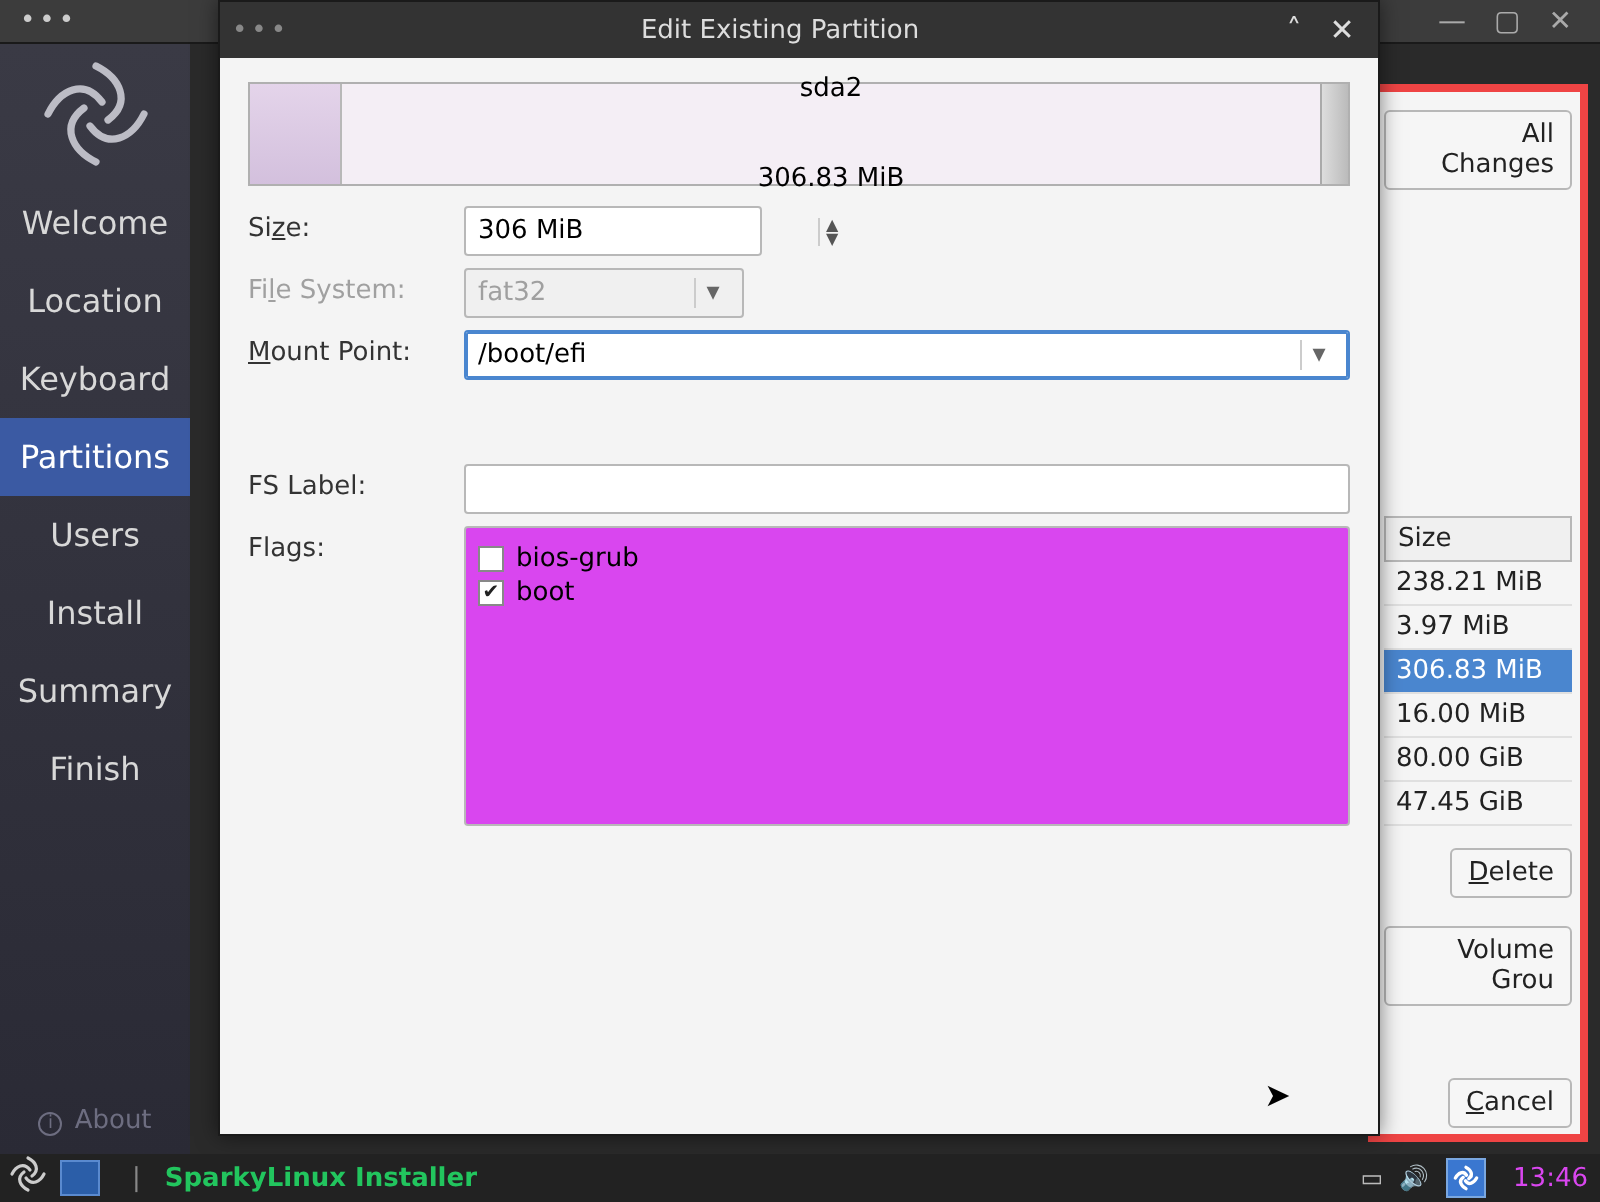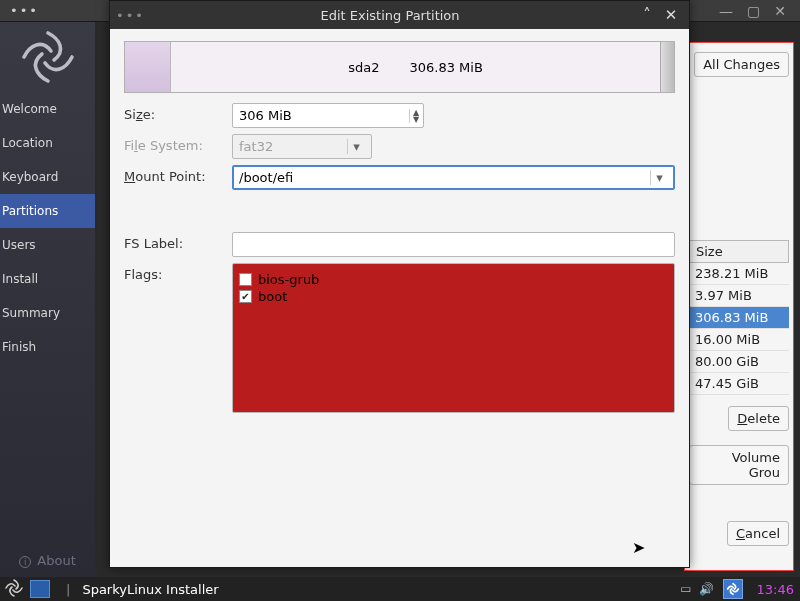--- a/index.html
+++ b/index.html
@@ -45,43 +45,44 @@
     display: flex;
     flex-direction: column;
     align-items: stretch;
   }
   .sidebar .logo {
     height: 70px;
     display:flex; align-items:center; justify-content:center;
   }
   .sidebar .logo svg { width: 60px; height: 60px; }
   .sidebar .item {
+    text-align: center;
     padding: 10px 2px;
-    font-size: 12px;
+    font-size: 16px;
     color: #d8d8d8;
     cursor: pointer;
   }
   .sidebar .item.active {
     background: #3b5aa3;
     color: #fff;
   }
   .sidebar .about {
     margin-top: auto;
     padding: 10px;
     font-size: 13px;
     color: #6d6d80;
     text-align: center;
   }
 
   
   .bg-panel {
     position: absolute;
     top: 42px; right: 6px; width: 110px; bottom: 30px;
     background: #f5f5f5;
-    border: 1px solid #ef4444;
+    border: 4px solid #ef4444;
     padding: 6px 4px;
     color: #222;
   }
   .bg-btn {
     background: #f6f6f6;
     border: 1px solid #b8b8b8;
     border-radius: 3px;
     padding: 4px 8px;
     font-size: 13px;
     margin: 3px 0;
@@ -146,21 +147,21 @@
     margin-bottom: 10px;
   }
   .part-bar .thumb {
     width: 46px;
     background: linear-gradient(#e4d4ea, #d3c0dd);
     border-right: 1px solid #b8b8b8;
   }
   .part-bar .label {
     flex: 1;
     display: flex;
-    flex-direction: row;
+    flex-direction: column;
     align-items: center;
     justify-content: center;
     gap: 30px;
   }
   .part-bar .endcap {
     width: 14px;
     background: linear-gradient(to right, #ddd, #bbb);
     border-left: 1px solid #aaa;
   }
 
@@ -183,21 +184,21 @@
 
   input[type=text].field, .spinner, .combo {
     width: 100%;
     padding: 4px 6px;
     border: 1px solid #b8b8b8;
     border-radius: 2px;
     background: #fff;
     font: inherit;
   }
   .spinner {
-    width: 192px;
+    width: 149px;
     display: flex;
     align-items: center;
     position: relative;
   }
   .spinner input {
     border: none;
     flex: 1;
     font: inherit;
     outline: none;
     background: transparent;
@@ -234,21 +235,21 @@
     background:#fff;
   }
   .radio.checked::after {
     content:""; width:6px; height:6px; background:#333; border-radius:50%;
   }
   .warning { margin-top:6px; color:#333; line-height:1.4; }
 
   .flags-box {
     border:1px solid #b8b8b8;
     border-radius:2px;
-    background:#b91c1c;
+    background:#d946ef;
     min-height: 150px;
     padding:6px;
   }
   .check-row { display:flex; align-items:center; gap:6px; margin:2px 0; }
   .checkbox {
     width:13px; height:13px; border:1px solid #888; background:#fff;
     display:inline-flex; align-items:center; justify-content:center;
     font-size:10px; color:#222;
   }
   .checkbox.checked::after { content:"✔"; }
@@ -273,21 +274,22 @@
     gap:6px;
   }
   .taskbar .tb-logo svg { width:20px; height:20px; }
   .taskbar .task-btn {
     background:#2b5ea8;
     height:18px; width:20px;
     border:1px solid #5a8acf;
   }
   .taskbar .task-label {
     margin-left:6px;
-    color:#ffffff;
+    color:#22c55e;
+    font-weight:bold;
   }
   .taskbar .tray { margin-left:auto; display:flex; align-items:center; gap:8px; }
   .taskbar .tray .ico { font-size:12px; color:#bbb; }
   .taskbar .tray .app-ico {
     width:20px; height:20px; background:#3a77d0;
     display:flex; align-items:center; justify-content:center;
     border:1px solid #7aa7e0;
   }
   .taskbar .clock { color:#d946ef; margin-left:6px; margin-right:2px; }
 

